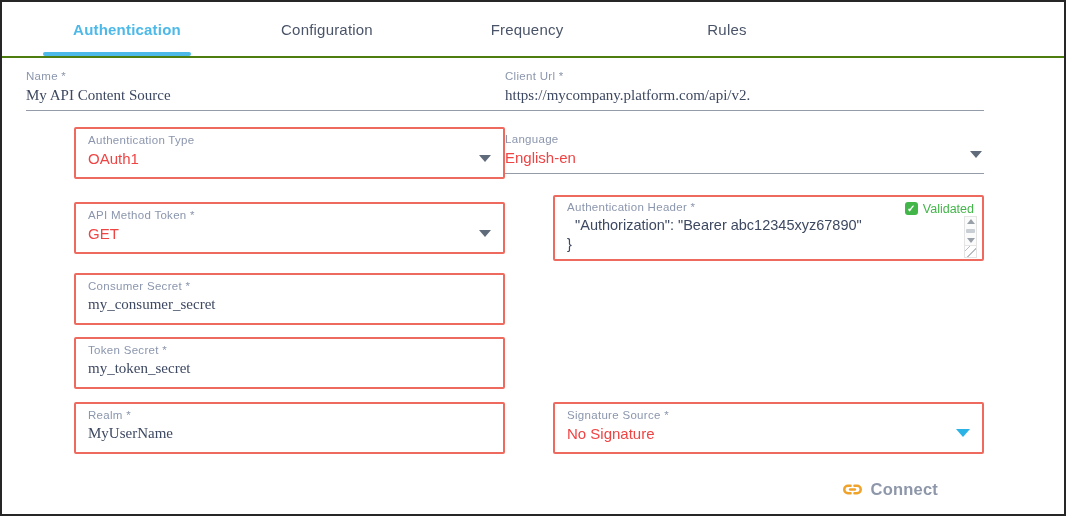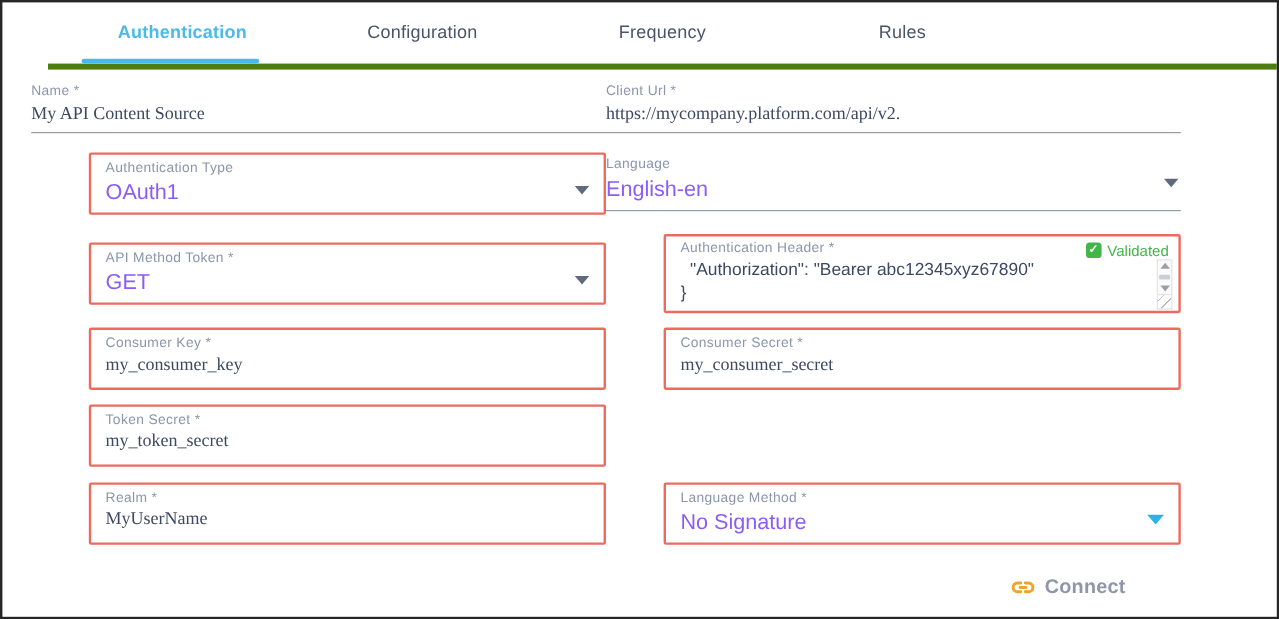--- a/index.html
+++ b/index.html
@@ -10,23 +10,22 @@
   }
   .window {
     width:1066px; height:516px;
     border:2px solid #262626;
     background:#fff;
     position:relative;
   }
   
   .tabs {
     display:flex; align-items:stretch;
-    height:56px; padding-left:12px;
-    border-bottom:5px solid #4d7c0f;
-    margin-left:38px;
+    height:56px; padding-left:25px;
+    border-bottom:2px solid #4d7c0f;
   }
   .tab {
     width:200px; display:flex; align-items:center; justify-content:center;
     font-size:15px; color:#4a5468; position:relative; cursor:pointer;
     letter-spacing:.2px;
   }
   .tab.active { color:#4cb9e9; font-weight:bold; }
   .tab.active::after {
     content:""; position:absolute; left:16px; bottom:0;
     width:148px; height:4px; background:#4cb9e9; border-radius:2px;
@@ -49,21 +48,21 @@
   .ufield { border-bottom:1px solid #949ca8; padding-bottom:0; }
   .ufield .fvalue-input { border:none; }
   .box {
     border:2px solid #ee6a5f; border-radius:2px;
     height:52px; padding:5px 12px 4px 12px; position:relative;
     background:#fff;
     margin-left:48px;
   }
   .box .fvalue-input { padding:1px 0 0 0; }
   .selectlike { cursor:pointer; }
-  .sel-value { font-size:18px; color:#8b5cf6; padding-top:1px; }
+  .sel-value { font-size:15px; color:#ef4444; padding-top:1px; }
   .caret {
     position:absolute; right:12px; top:26px;
     width:0; height:0;
     border-left:6px solid transparent; border-right:6px solid transparent;
     border-top:7px solid #5f6b7a;
   }
   .caret.on-line { top:18px; right:2px; }
   .caret.teal { border-top-color:#2bb3e6; border-left-width:7px; border-right-width:7px; border-top-width:8px; top:25px; }
   .u-select { position:relative; border-bottom:1px solid #949ca8; padding-bottom:7px; cursor:pointer; }
   
@@ -170,43 +169,39 @@
               <span class="sb-down"></span>
             </div>
             <div class="sb-grip"></div>
           </div>
         </div>
       </div>
     </div>
 
     <div class="row mb12">
       <div class="box">
-        <div class="flabel">Consumer Key *</div>
-        <input class="fvalue-input" type="text" value="my_consumer_key" style="">
-      </div>
-      <div class="box">
         <div class="flabel">Consumer Secret *</div>
         <input class="fvalue-input" type="text" value="my_consumer_secret" style="">
       </div>
     </div>
 
     <div class="row mb13">
       <div class="box">
         <div class="flabel">Token Secret *</div>
         <input class="fvalue-input" type="text" value="my_token_secret" style="">
       </div>
     </div>
 
     <div class="row">
       <div class="box">
         <div class="flabel">Realm *</div>
         <input class="fvalue-input" type="text" value="MyUserName" style="">
       </div>
       <div class="box selectlike">
-        <div class="flabel">Language Method *</div>
+        <div class="flabel">Signature Source *</div>
         <div class="sel-value">No Signature</div>
         <span class="caret teal"></span>
       </div>
     </div>
 
     <div class="connect-row">
       <button class="connect-btn">
         <span style="display:inline-flex;">
           <svg width="23" height="23" viewBox="0 0 24 24" fill="none" stroke="#f0a32b" stroke-width="2.6" stroke-linecap="round" stroke-linejoin="round">
             <path d="M9.5 12h5"></path>

